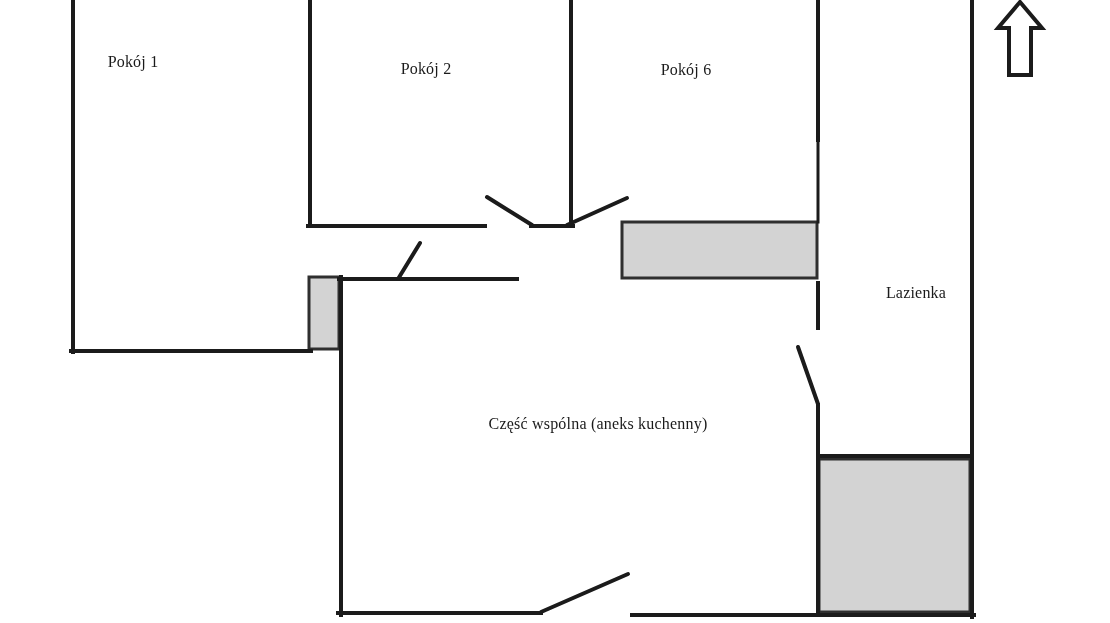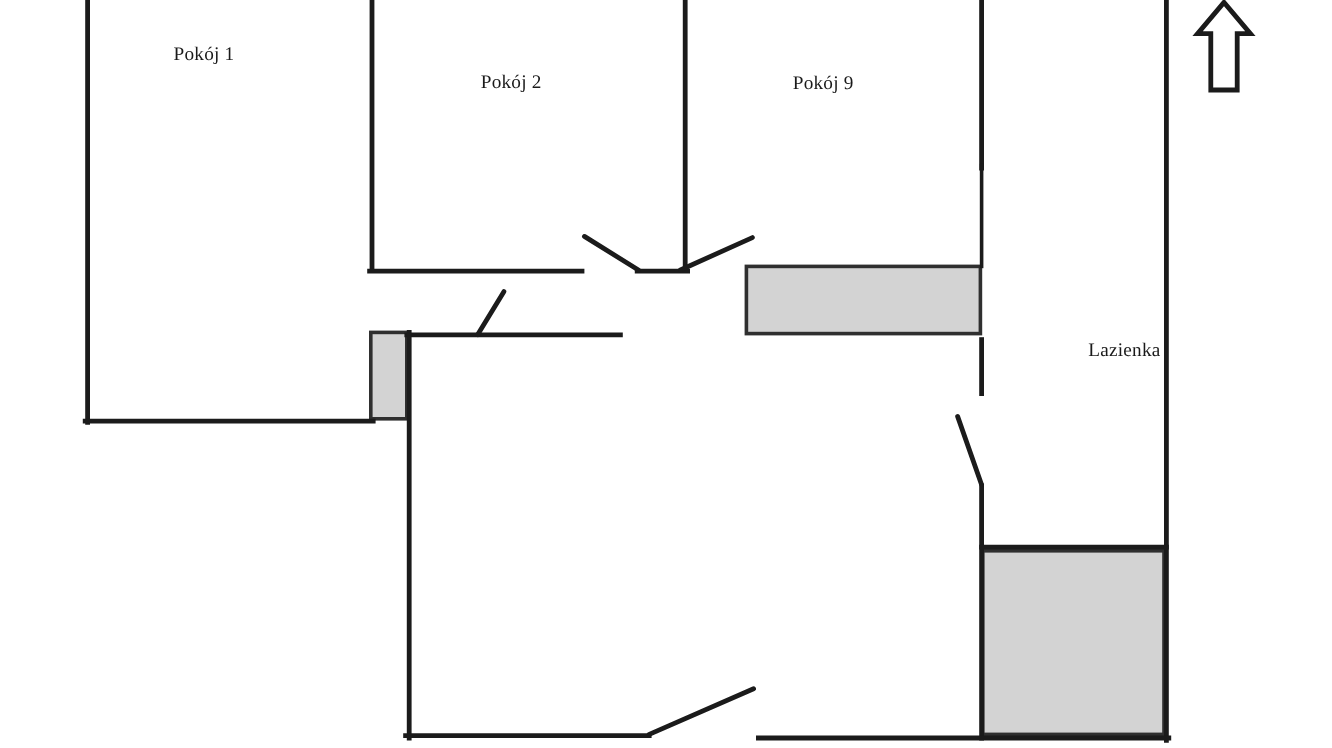--- a/index.html
+++ b/index.html
@@ -64,17 +64,18 @@
 
     <line class="door" x1="487" y1="197" x2="532" y2="225"></line>
     <line class="door" x1="567" y1="225" x2="627" y2="198"></line>
     <line class="door" x1="398" y1="279" x2="420" y2="243"></line>
     <line class="door" x1="798" y1="347" x2="818" y2="404"></line>
     <line class="door" x1="541" y1="612" x2="628" y2="574"></line>
 
     <polygon class="north" points="1020,2 998,28 1009,28 1009,75 1031,75 1031,28 1042,28"></polygon>
   </svg>
 
-  <div class="room-label" style="left:133px;top:46px;margin-left:37px;">Pokój 1</div>
+  <div class="room-label" style="left:133px;top:62px;">Pokój 1</div>
   <div class="room-label" style="left:426px;top:69px;">Pokój 2</div>
-  <div class="room-label" style="left:686px;top:70px;">Pokój 9</div>
-  <div class="room-label" style="left:937px;top:293px;text-align:center;">Lazienka</div>
+  <div class="room-label" style="left:686px;top:70px;">Pokój 6</div>
+  <div class="room-label" style="left:916px;top:293px;text-align:center;">Lazienka</div>
+  <div class="room-label" style="left:598px;top:424px;">Część wspólna (aneks kuchenny)</div>
 </div>
 
 </body></html>

